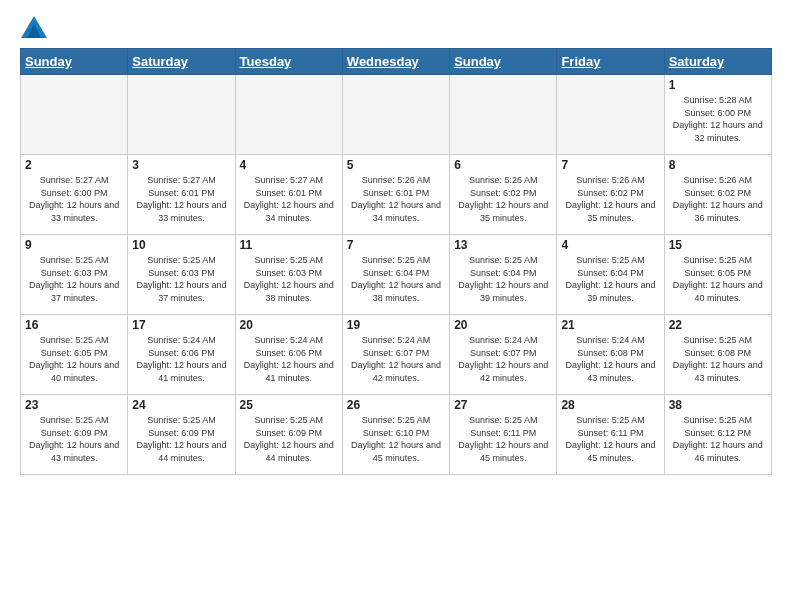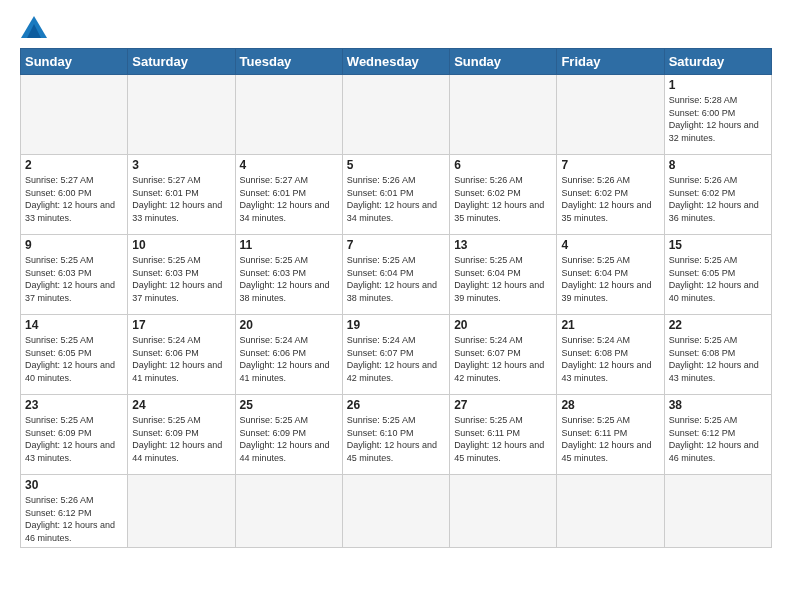--- a/index.html
+++ b/index.html
@@ -56,20 +56,21 @@
       border: 1px solid #ccc;
     }
     .calendar th {
       background: #2e6da4;
       color: #fff;
       font-size: 13px;
       font-weight: 600;
       padding: 5px 4px;
       text-align: left;
       border: 1px solid #2a5f91;
+      text-decoration: underline;
     }
     .calendar td {
       vertical-align: top;
       width: calc(100%/7);
       border: 1px solid #ccc;
       padding: 3px 4px 3px 4px;
       font-size: 9.5px;
       color: #333;
       background: #fff;
       min-height: 80px;
@@ -82,20 +83,21 @@
       font-size: 12px;
       font-weight: 700;
       color: #222;
       display: block;
       margin-bottom: 2px;
     }
     .cell-info {
       font-size: 9px;
       color: #333;
       line-height: 1.4;
+      text-align: center;
     }
     .last-row td {
       height: 60px;
     }
   </style>
 </head>
 <body>
 
 <div class="page">
   <div class="header">
@@ -195,21 +197,21 @@
             <span class="day-number">4</span>
             <div class="cell-info">Sunrise: 5:25 AM<br>Sunset: 6:04 PM<br>Daylight: 12 hours and 39 minutes.</div>
           </td>
           <td>
             <span class="day-number">15</span>
             <div class="cell-info">Sunrise: 5:25 AM<br>Sunset: 6:05 PM<br>Daylight: 12 hours and 40 minutes.</div>
           </td>
         </tr>
         <tr>
           <td>
-            <span class="day-number">14</span>
+            <span class="day-number">16</span>
             <div class="cell-info">Sunrise: 5:25 AM<br>Sunset: 6:05 PM<br>Daylight: 12 hours and 40 minutes.</div>
           </td>
           <td>
             <span class="day-number">17</span>
             <div class="cell-info">Sunrise: 5:24 AM<br>Sunset: 6:06 PM<br>Daylight: 12 hours and 41 minutes.</div>
           </td>
           <td>
             <span class="day-number">20</span>
             <div class="cell-info">Sunrise: 5:24 AM<br>Sunset: 6:06 PM<br>Daylight: 12 hours and 41 minutes.</div>
           </td>
@@ -252,28 +254,16 @@
             <div class="cell-info">Sunrise: 5:25 AM<br>Sunset: 6:11 PM<br>Daylight: 12 hours and 45 minutes.</div>
           </td>
           <td>
             <span class="day-number">28</span>
             <div class="cell-info">Sunrise: 5:25 AM<br>Sunset: 6:11 PM<br>Daylight: 12 hours and 45 minutes.</div>
           </td>
           <td>
             <span class="day-number">38</span>
             <div class="cell-info">Sunrise: 5:25 AM<br>Sunset: 6:12 PM<br>Daylight: 12 hours and 46 minutes.</div>
           </td>
-        </tr>
-        <tr class="last-row">
-          <td>
-            <span class="day-number">30</span>
-            <div class="cell-info">Sunrise: 5:26 AM<br>Sunset: 6:12 PM<br>Daylight: 12 hours and 46 minutes.</div>
-          </td>
-          <td class="empty"></td>
-          <td class="empty"></td>
-          <td class="empty"></td>
-          <td class="empty"></td>
-          <td class="empty"></td>
-          <td class="empty"></td>
         </tr>
       </tbody>
   </table>
 </div>
 
 </body></html>

